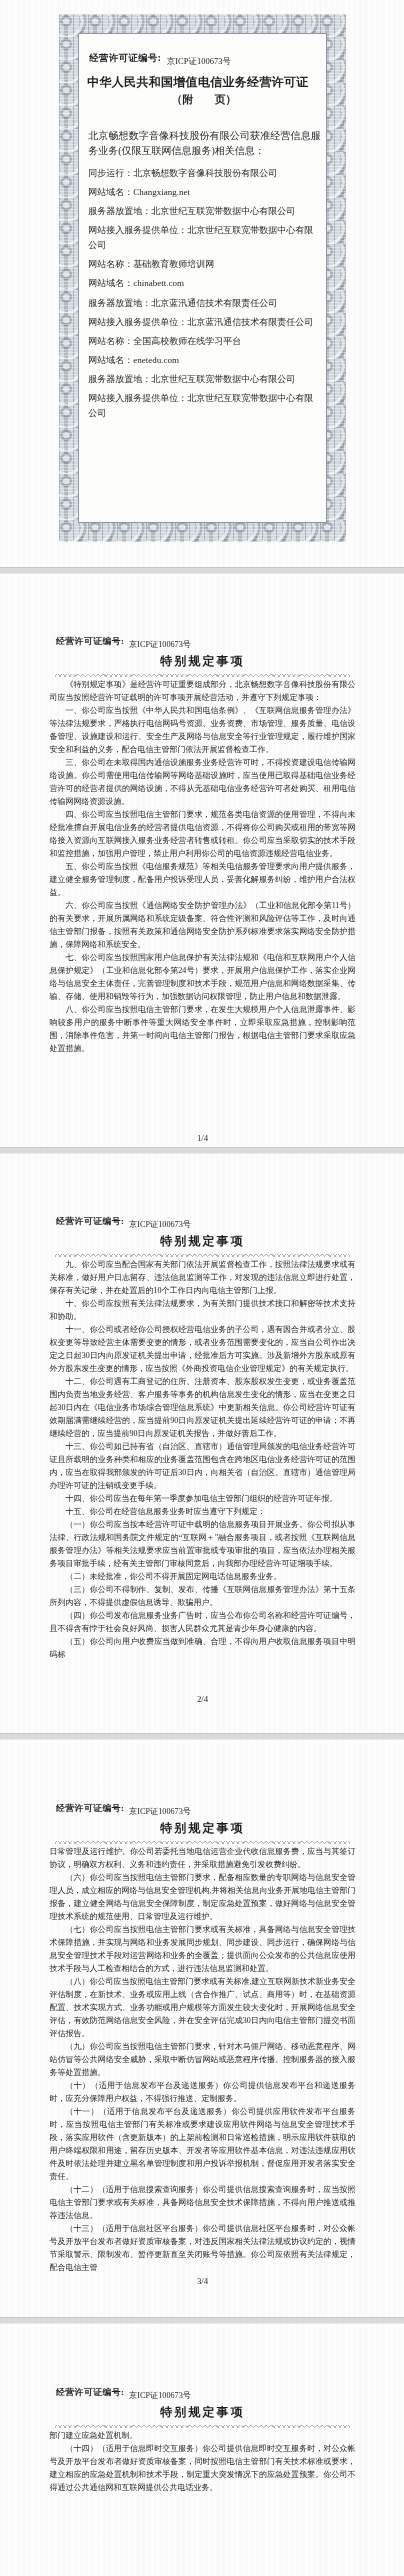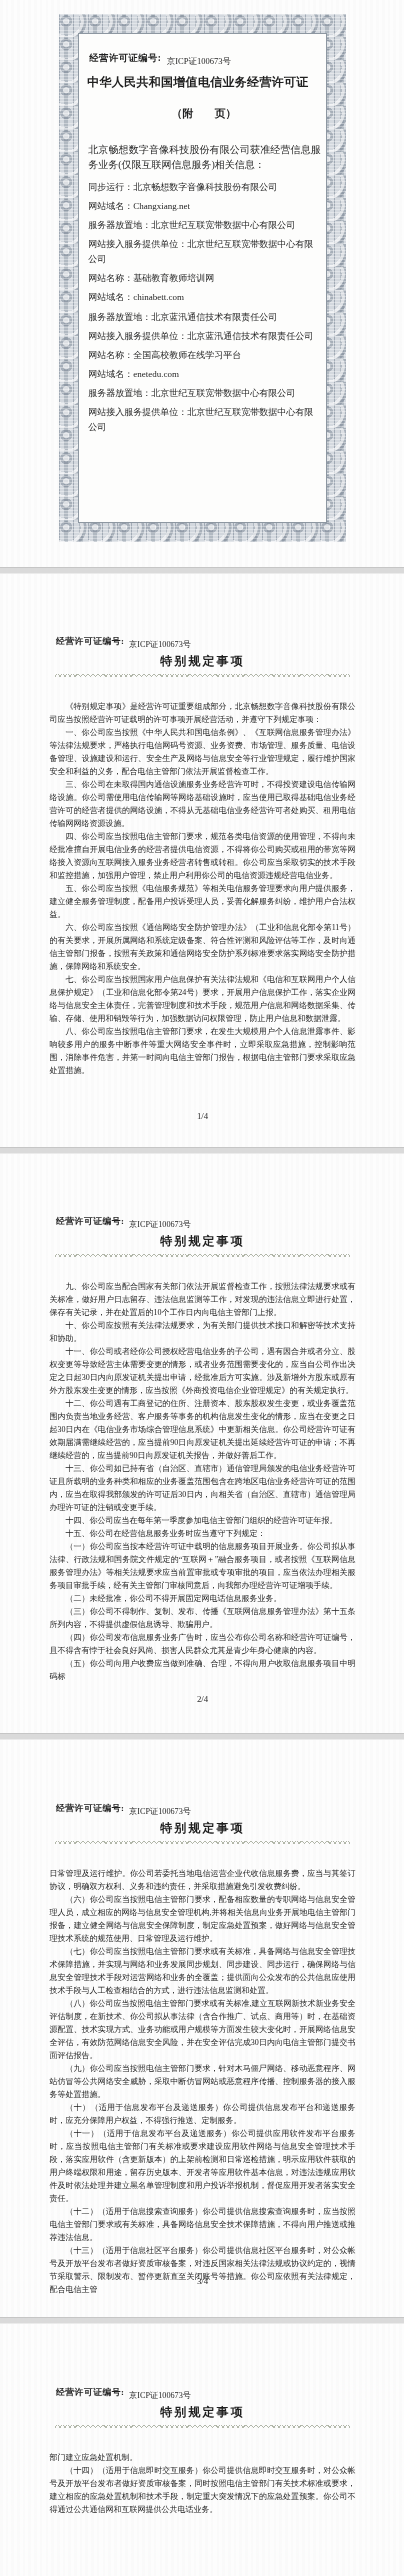--- a/index.html
+++ b/index.html
@@ -27,34 +27,34 @@
   }
   .cert-inner{
     width:100%;height:100%;box-sizing:border-box;
     background:#fdfdfc;border:0.5px solid #8d97a1;
     padding:17.5px 5.2px 0 8.2px;
   }
   .cert-no-row{white-space:nowrap;margin-left:2.1px;}
   .cert-no-label{font-size:9.3px;font-weight:bold;letter-spacing:0.5px;}
   .cert-no-value{display:inline-block;position:relative;top:3.1px;margin-left:5.2px;font-size:8.5px;}
   .cert-title{margin-top:9.3px;text-align:left;font-size:12px;font-weight:bold;letter-spacing:0.3px;}
-  .cert-subtitle{margin-top:16px;text-align:center;font-size:10.8px;font-weight:bold;}
+  .cert-subtitle{margin-top:2px;text-align:center;font-size:10.8px;font-weight:bold;}
   .cert-intro{margin:20.6px 0 8.2px 1px;font-size:10px;line-height:15px;text-align:justify;}
   .cert-entries p{margin:0 0 4.1px 1px;font-size:9px;line-height:15px;text-align:left;}
   
   .special-page{position:absolute;left:0;width:405px;}
   .sp-no-row{margin:0 0 0 56px;white-space:nowrap;}
   .sp-no-label{font-size:8.8px;font-weight:bold;letter-spacing:0.5px;}
   .sp-no-value{display:inline-block;position:relative;top:2.6px;margin-left:4.6px;font-size:8.2px;}
   .sp-title{margin-top:5.2px;text-align:center;font-size:12px;font-weight:bold;letter-spacing:2.1px;}
   .zigzag{width:295px;height:3.6px;margin:3.6px auto 0 auto;opacity:.75;
     background:
       repeating-linear-gradient(45deg,#99a08e 0 0.8px,rgba(0,0,0,0) 0.8px 3.6px),
       repeating-linear-gradient(-45deg,#99a08e 0 0.8px,rgba(0,0,0,0) 0.8px 3.6px);}
-  .page-body{width:306px;margin:23px auto 0 auto;}
+  .page-body{width:306px;margin:1px auto 0 auto;}
   .page-body p{margin:0;font-size:8px;line-height:13px;text-align:justify;text-indent:2em;color:#222;}
   .page-body p.cont{text-indent:0;}
   .page-number{position:absolute;left:0;width:100%;text-align:center;font-size:8.8px;color:#2b2b2b;}
   .hdr-offset{padding-top:65px;}
 </style>
 </head>
 <body>
 
 <div id="doc">
 
@@ -97,21 +97,21 @@
     <div class="page-body">
         <p class="para">《特别规定事项》是经营许可证重要组成部分，北京畅想数字音像科技股份有限公司应当按照经营许可证载明的许可事项开展经营活动，并遵守下列规定事项：</p>
         <p class="para">一、你公司应当按照《中华人民共和国电信条例》、《互联网信息服务管理办法》等法律法规要求，严格执行电信网码号资源、业务资费、市场管理、服务质量、电信设备管理、设施建设和运行、安全生产及网络与信息安全等行业管理规定，履行维护国家安全和利益的义务，配合电信主管部门依法开展监督检查工作。</p>
         <p class="para">三、你公司在未取得国内通信设施服务业务经营许可时，不得投资建设电信传输网络设施。你公司需使用电信传输网等网络基础设施时，应当使用已取得基础电信业务经营许可的经营者提供的网络设施，不得从无基础电信业务经营许可者处购买、租用电信传输网网络资源设施。</p>
         <p class="para">四、你公司应当按照电信主管部门要求，规范各类电信资源的使用管理，不得向未经批准擅自开展电信业务的经营者提供电信资源，不得将你公司购买或租用的带宽等网络接入资源向互联网接入服务业务经营者转售或转租。你公司应当采取切实的技术手段和监控措施，加强用户管理，禁止用户利用你公司的电信资源违规经营电信业务。</p>
         <p class="para">五、你公司应当按照《电信服务规范》等相关电信服务管理要求向用户提供服务，建立健全服务管理制度，配备用户投诉受理人员，妥善化解服务纠纷，维护用户合法权益。</p>
         <p class="para">六、你公司应当按照《通信网络安全防护管理办法》（工业和信息化部令第11号）的有关要求，开展所属网络和系统定级备案、符合性评测和风险评估等工作，及时向通信主管部门报备，按照有关政策和通信网络安全防护系列标准要求落实网络安全防护措施，保障网络和系统安全。</p>
         <p class="para">七、你公司应当按照国家用户信息保护有关法律法规和《电信和互联网用户个人信息保护规定》（工业和信息化部令第24号）要求，开展用户信息保护工作，落实企业网络与信息安全主体责任，完善管理制度和技术手段，规范用户信息和网络数据采集、传输、存储、使用和销毁等行为，加强数据访问权限管理，防止用户信息和数据泄露。</p>
         <p class="para">八、你公司应当按照电信主管部门要求，在发生大规模用户个人信息泄露事件、影响较多用户的服务中断事件等重大网络安全事件时，立即采取应急措施，控制影响范围，消除事件危害，并第一时间向电信主管部门报告，根据电信主管部门要求采取应急处置措施。</p>
       </div>
-    <div class="page-number" style="top:540px">1/4</div>
+    <div class="page-number" style="top:562px">1/4</div>
   </div>
 
   <div class="special-page hdr-offset" style="top:1151px;height:582px">
     <div class="sp-no-row">
       <span class="sp-no-label">经营许可证编号:</span><span class="sp-no-value">京ICP证100673号</span>
     </div>
     <div class="sp-title">特别规定事项</div>
     <div class="zigzag"></div>
     <div class="page-body">
         <p class="para">九、你公司应当配合国家有关部门依法开展监督检查工作，按照法律法规要求或有关标准，做好用户日志留存、违法信息监测等工作，对发现的违法信息立即进行处置，保存有关记录，并在处置后的10个工作日内向电信主管部门上报。</p>
@@ -133,21 +133,21 @@
   <div class="special-page hdr-offset" style="top:1738px;height:580px">
     <div class="sp-no-row">
       <span class="sp-no-label">经营许可证编号:</span><span class="sp-no-value">京ICP证100673号</span>
     </div>
     <div class="sp-title">特别规定事项</div>
     <div class="zigzag"></div>
     <div class="page-body">
         <p class="para cont">日常管理及运行维护。你公司若委托当地电信运营企业代收信息服务费，应当与其签订协议，明确双方权利、义务和违约责任，并采取措施避免引发收费纠纷。</p>
         <p class="para">（六）你公司应当按照电信主管部门要求，配备相应数量的专职网络与信息安全管理人员，成立相应的网络与信息安全管理机构,并将相关信息向业务开展地电信主管部门报备，建立健全网络与信息安全保障制度，制定应急处置预案，做好网络与信息安全管理技术系统的规范使用、日常管理及运行维护。</p>
         <p class="para">（七）你公司应当按照电信主管部门要求或有关标准，具备网络与信息安全管理技术保障措施，并实现与网络和业务发展同步规划、同步建设、同步运行，确保网络与信息安全管理技术手段对运营网络和业务的全覆盖；提供面向公众发布的公共信息应使用技术手段与人工检查相结合的方式，进行违法信息监测和处置。</p>
-        <p class="para">（八）你公司应当按照电信主管部门要求或有关标准,建立互联网新技术新业务安全评估制度，在新技术、你公司拟从事法律（含合作推广、试点、商用等）时，在基础资源配置、技术实现方式、业务功能或用户规模等方面发生较大变化时，开展网络信息安全评估，有效防范网络信息安全风险，并在安全评估完成30日内向电信主管部门提交书面评估报告。</p>
+        <p class="para">（八）你公司应当按照电信主管部门要求或有关标准,建立互联网新技术新业务安全评估制度，在新技术、业务或应用上线（含合作推广、试点、商用等）时，在基础资源配置、技术实现方式、业务功能或用户规模等方面发生较大变化时，开展网络信息安全评估，有效防范网络信息安全风险，并在安全评估完成30日内向电信主管部门提交书面评估报告。</p>
         <p class="para">（九）你公司应当按照电信主管部门要求，针对木马僵尸网络、移动恶意程序、网站仿冒等公共网络安全威胁，采取中断仿冒网站或恶意程序传播、控制服务器的接入服务等处置措施。</p>
         <p class="para">（十）（适用于信息发布平台及递送服务）你公司提供信息发布平台和递送服务时，应充分保障用户权益，不得强行推送、定制服务。</p>
         <p class="para">（十一）（适用于信息发布平台及递送服务）你公司提供应用软件发布平台服务时，应当按照电信主管部门有关标准或要求建设应用软件网络与信息安全管理技术手段，落实应用软件（含更新版本）的上架前检测和日常巡检措施，明示应用软件获取的用户终端权限和用途，留存历史版本、开发者等应用软件基本信息，对违法违规应用软件及时依法处理并建立黑名单管理制度和用户投诉举报机制，督促应用开发者落实安全责任。</p>
         <p class="para">（十二）（适用于信息搜索查询服务）你公司提供信息搜索查询服务时，应当按照电信主管部门要求或有关标准，具备网络信息安全技术保障措施，不得向用户推送或推荐违法信息。</p>
         <p class="para">（十三）（适用于信息社区平台服务）你公司提供信息社区平台服务时，对公众帐号及开放平台发布者做好资质审核备案，对违反国家相关法律法规或协议约定的，视情节采取警示、限制发布、暂停更新直至关闭账号等措施。你公司应依照有关法律规定，配合电信主管</p>
       </div>
     <div class="page-number" style="top:538px">3/4</div>
   </div>
 
   <div class="special-page hdr-offset" style="top:2322px;height:551px">

